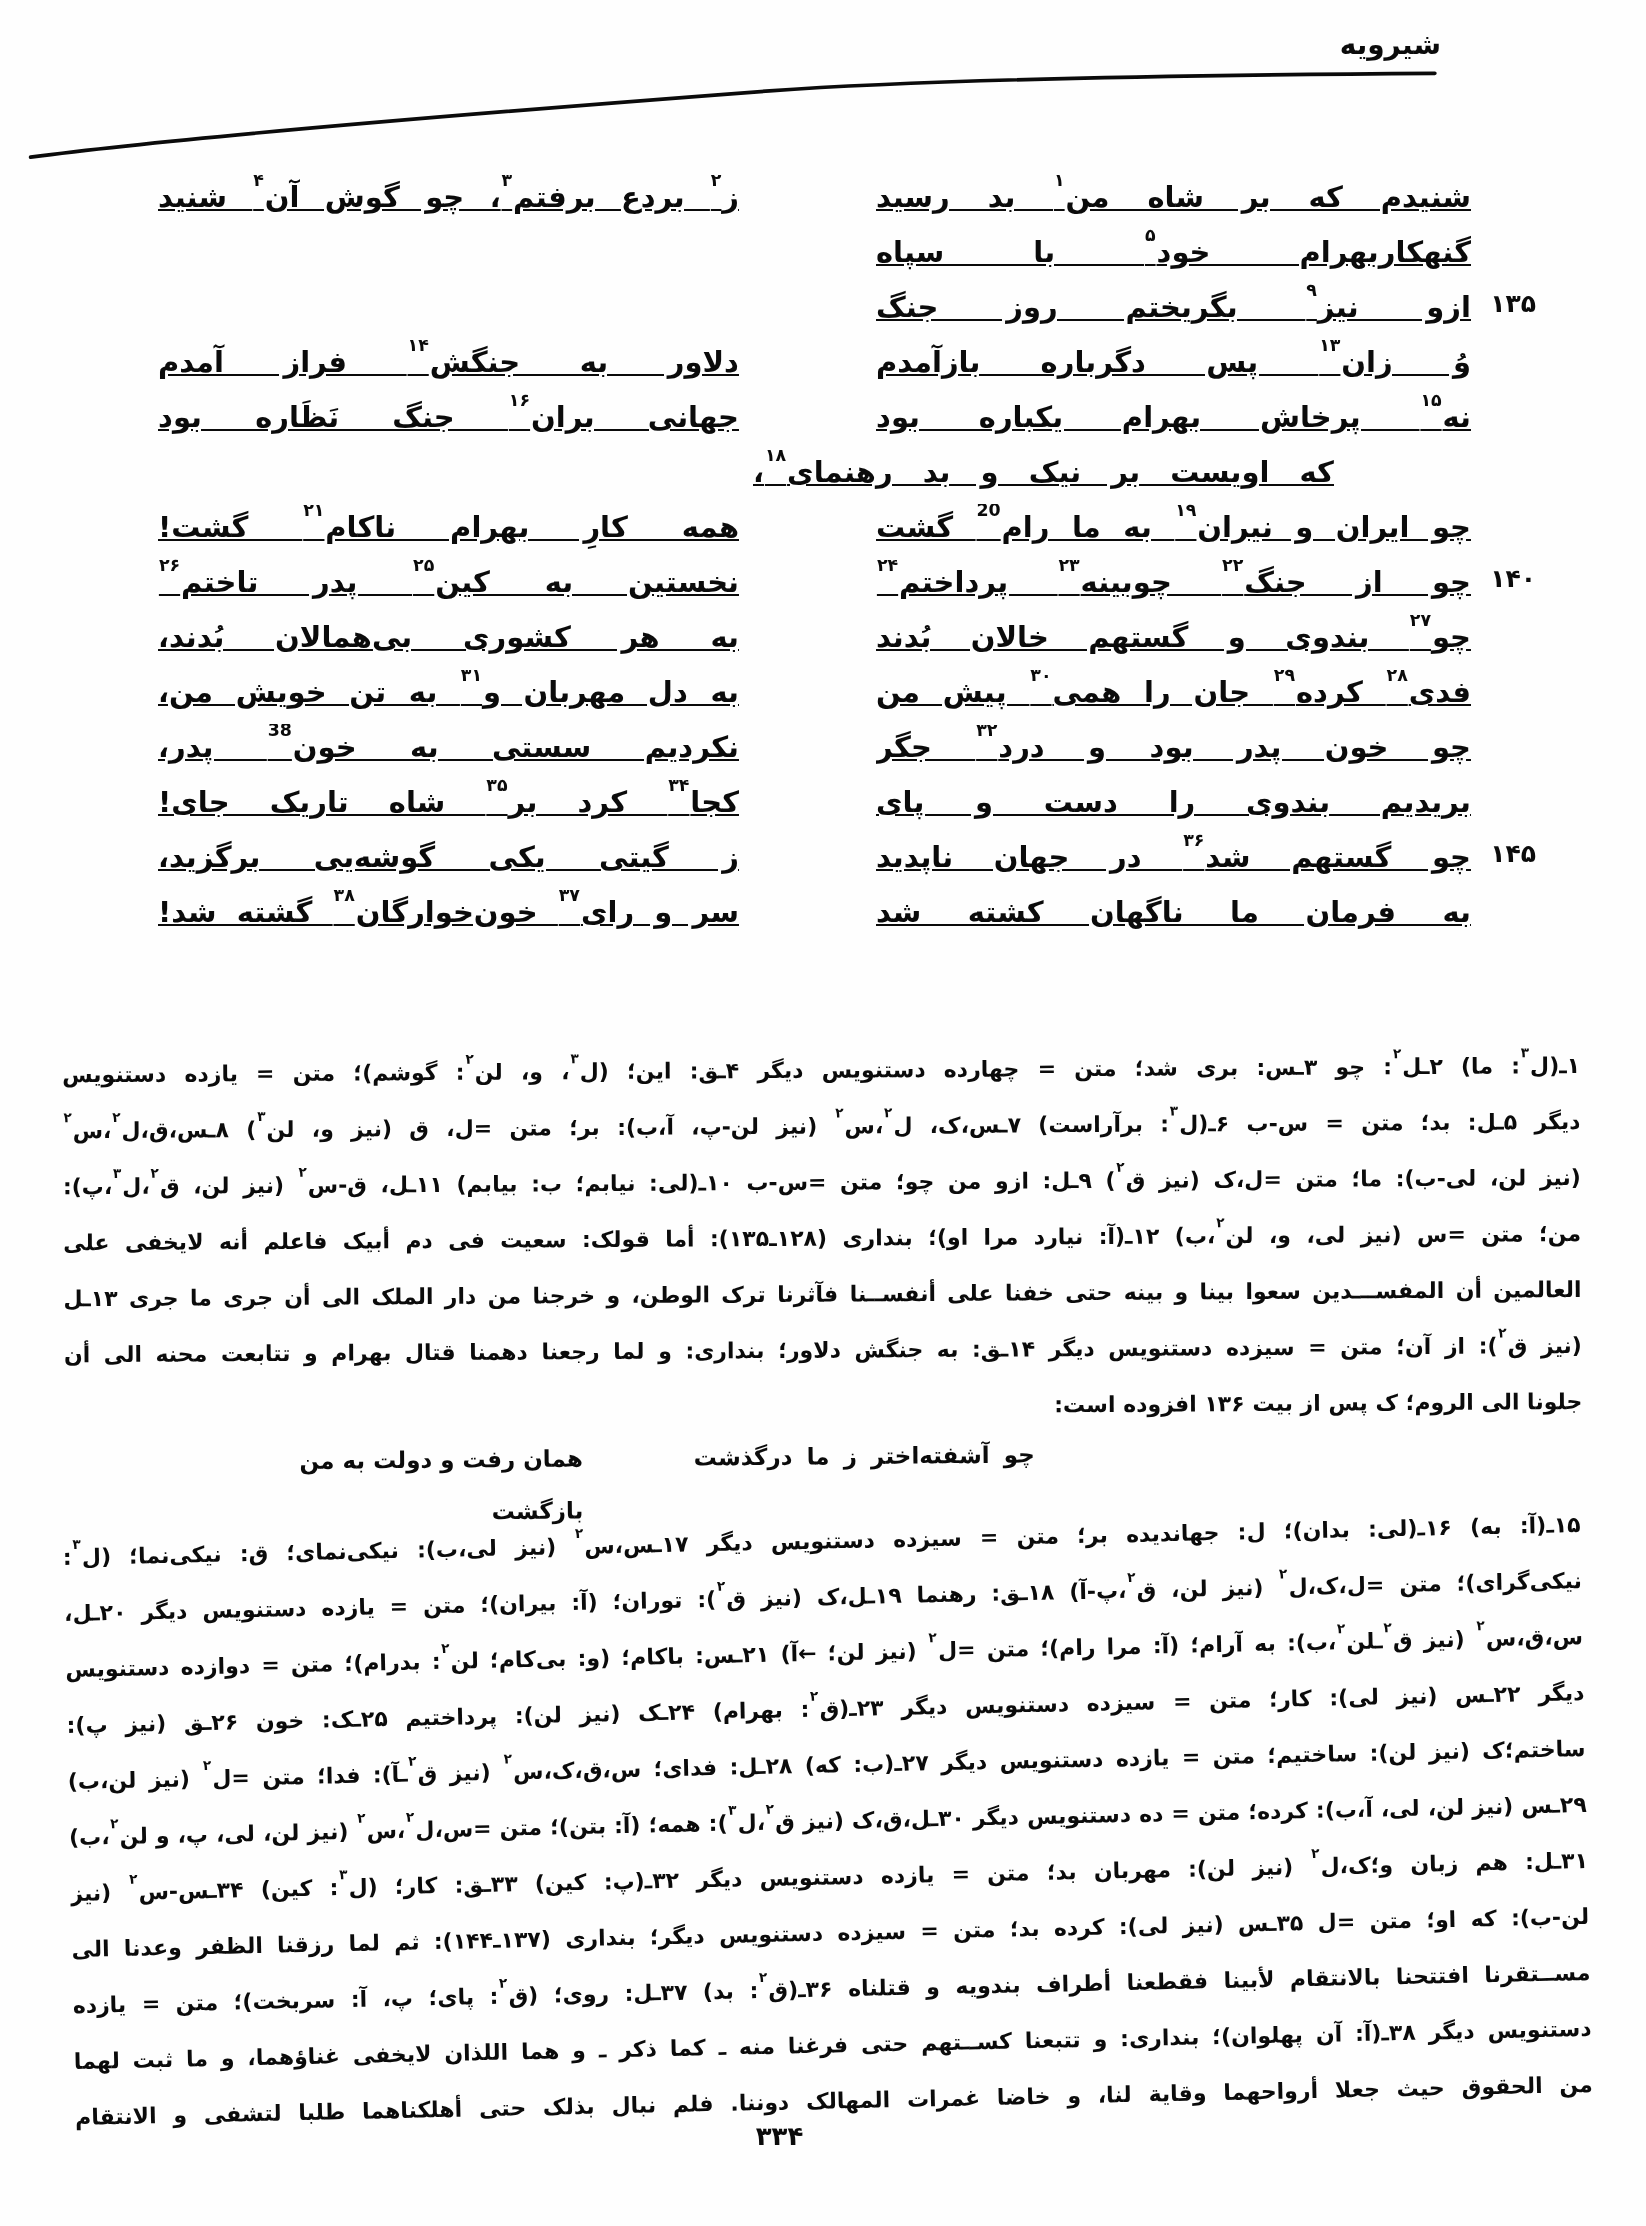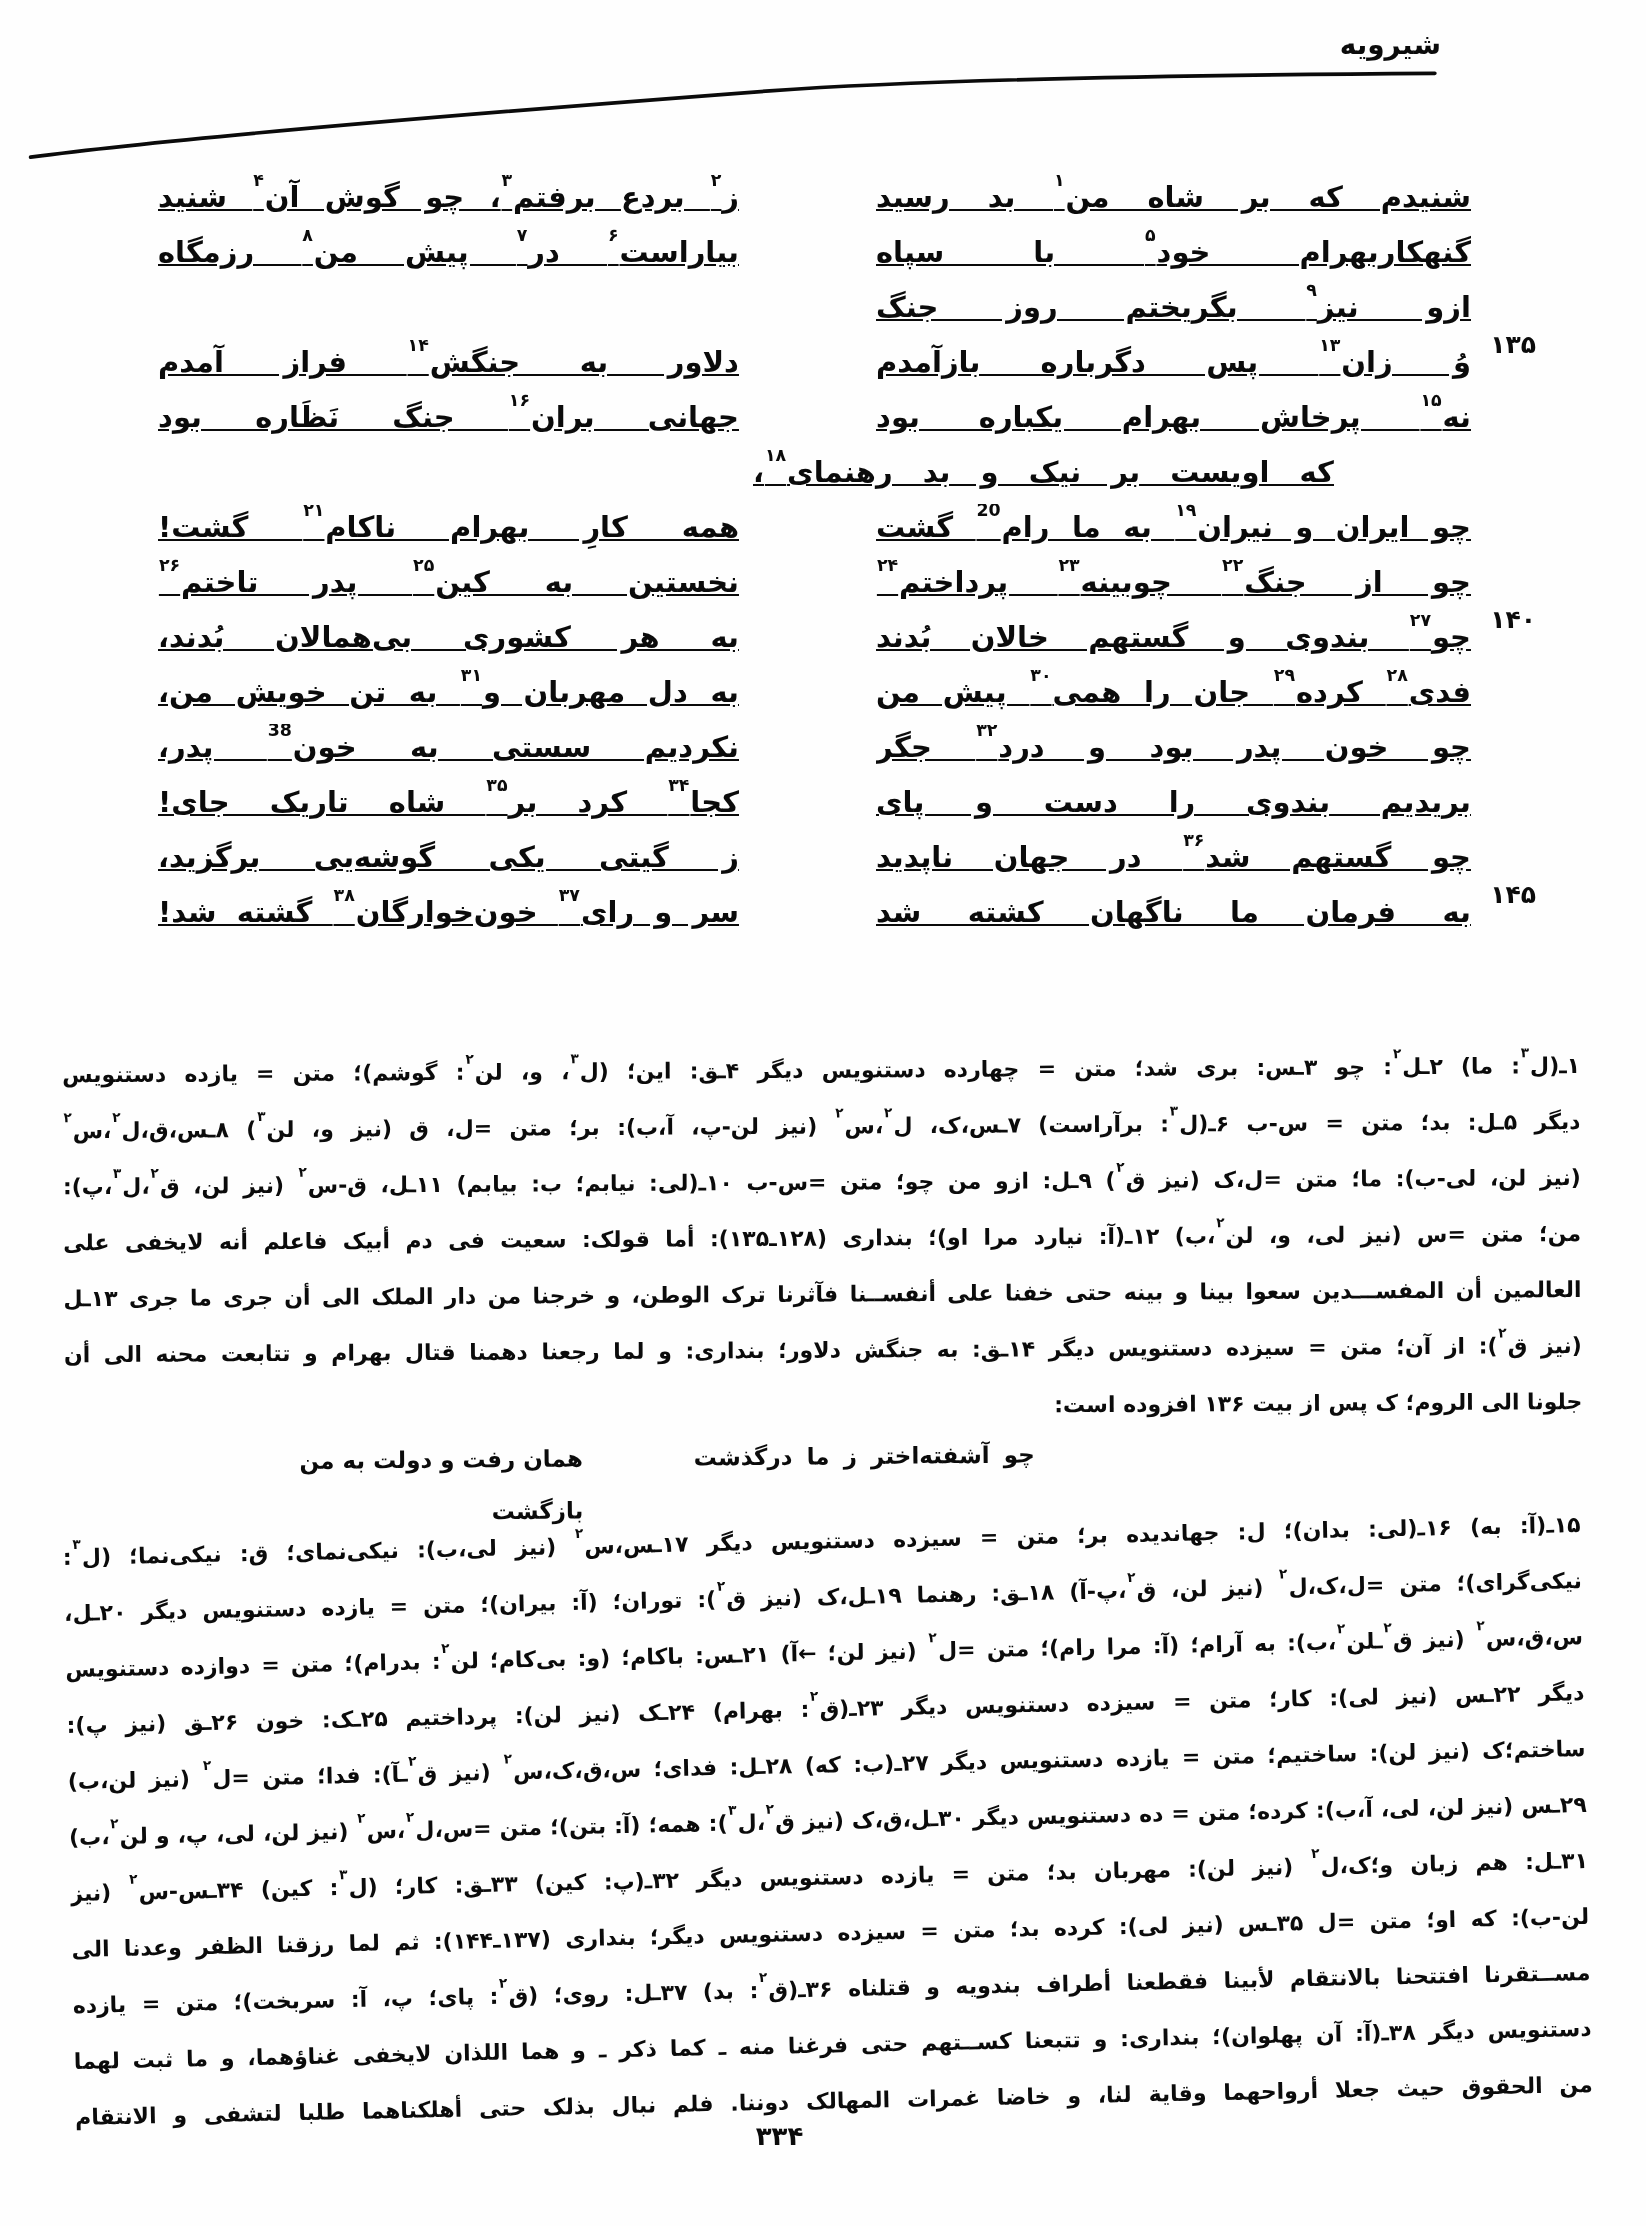--- a/index.html
+++ b/index.html
@@ -14,21 +14,21 @@
     padding-left:40px;
   }
   .chapter-title{
     position:absolute;top:28px;right:205px;
     font-size:28px;font-weight:bold;letter-spacing:0.5px;
   }
   .rule-svg{position:absolute;top:54px;left:0;width:1647px;height:129px;}
   
   .poem{position:absolute;top:174px;right:110px;width:1378px;direction:rtl;}
   .vrow{display:flex;flex-direction:row;height:55px;align-items:flex-start;}
-  .vnum{width:65px;flex:0 0 65px;font-size:25px;font-weight:bold;padding-top:4.6px;margin-top:41px;}
+  .vnum{width:65px;flex:0 0 65px;font-size:25px;font-weight:bold;padding-top:4.6px;}
   .hemi{
     font-size:29px;font-weight:bold;line-height:46px;
     text-align:justify;text-align-last:justify;
     white-space:normal;overflow:hidden;height:55px;
   }
   .hemi.first{width:595px;flex:0 0 595px;text-decoration:underline;}
   .gutter{width:137px;flex:0 0 137px;}
   .hemi.second{width:581px;flex:0 0 581px;text-decoration:underline;}
   sup{font-size:60%;line-height:0;position:relative;top:-10px;padding:0 0.9px;}
   
@@ -73,21 +73,20 @@
       <div class="vrow">
         <div class="vnum"></div>
         <div class="hemi first">شنیدم که بر شاه من<sup>۱</sup> بد رسید</div>
         <div class="gutter"></div>
         <div class="hemi second">ز<sup>۲</sup> بردع برفتم<sup>۳</sup>، چو گوش آن<sup>۴</sup> شنید</div>
       </div>
       <div class="vrow">
         <div class="vnum"></div>
         <div class="hemi first">گنهکاربهرام خود<sup>۵</sup> با سپاه</div>
         <div class="gutter"></div>
-        <div class="hemi second">بیاراست<sup>۶</sup> در<sup>۷</sup> پیش من<sup>۸</sup> رزمگاه</div>
       </div>
       <div class="vrow">
         <div class="vnum">۱۳۵</div>
         <div class="hemi first">ازو نیز<sup>۹</sup> بگریختم روز جنگ</div>
         <div class="gutter"></div>
       </div>
       <div class="vrow">
         <div class="vnum"></div>
         <div class="hemi first">وُ زان<sup>۱۳</sup> پس دگرباره بازآمدم</div>
         <div class="gutter"></div>

